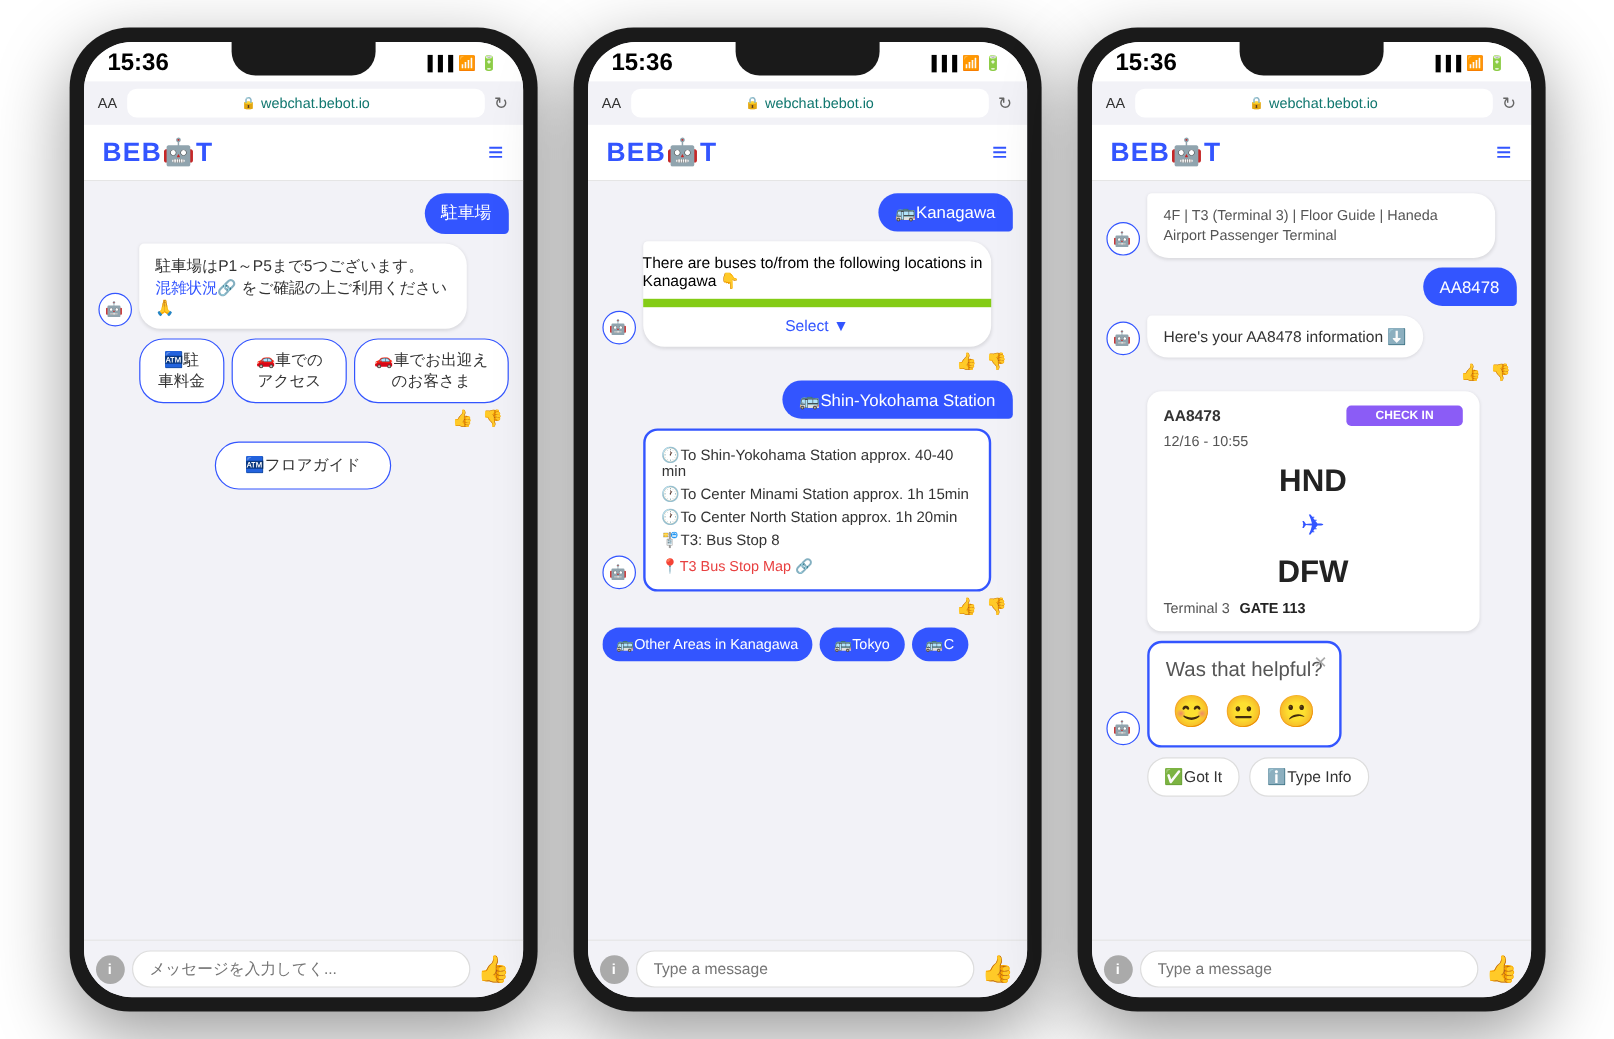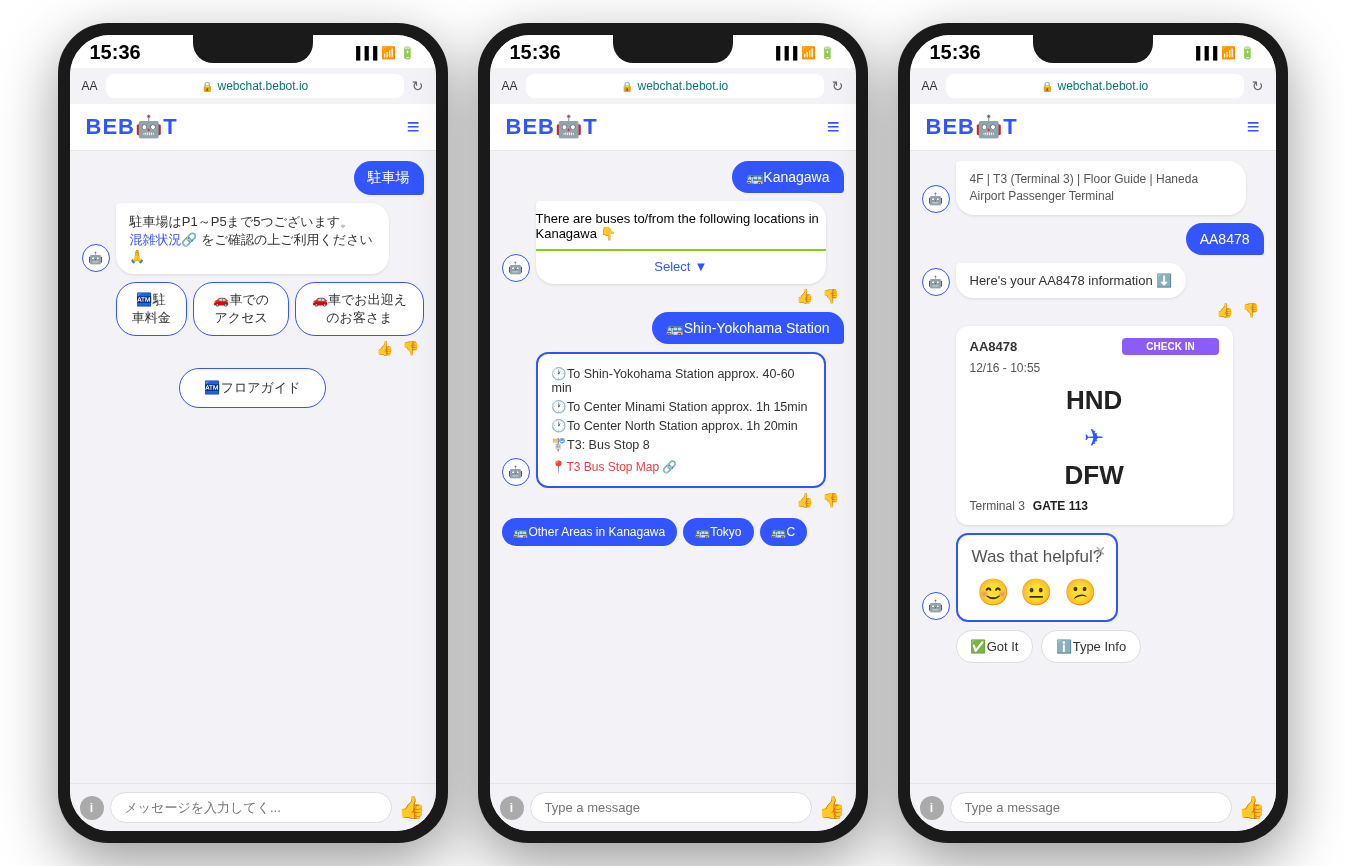--- a/index.html
+++ b/index.html
@@ -236,21 +236,21 @@
       max-width: 85%;
       box-shadow: 0 1px 3px rgba(0,0,0,0.1);
     }
     .select-dropdown {
       display: flex;
       align-items: flex-end;
       justify-content: center;
       gap: 4px;
       color: #3355ff;
       font-size: 13px;
-      border-top: 2px solid #84cc16;
+      border-top: 7px solid #84cc16;
       margin-top: 8px;
       padding-top: 8px;
       cursor: pointer;
     }
 
     .bus-info-bubble {
       background: white;
       border: 2px solid #3355ff;
       border-radius: 12px;
       padding: 12px 14px;
@@ -499,21 +499,21 @@
         <span class="feedback-icon">👎</span>
       </div>
 
       <div class="msg-row user">
         <div class="bubble-user">🚌Shin-Yokohama Station</div>
       </div>
 
       <div class="msg-row bot">
         <div class="bot-avatar">🤖</div>
         <div class="bus-info-bubble">
-          <div>🕐To Shin-Yokohama Station approx. 40-60 min</div>
+          <div>🕐To Shin-Yokohama Station approx. 40-40 min</div>
           <div style="margin-top:4px;">🕐To Center Minami Station approx. 1h 15min</div>
           <div style="margin-top:4px;">🕐To Center North Station approx. 1h 20min</div>
           <div style="margin-top:4px;">🚏T3: Bus Stop 8</div>
           <a class="map-link" href="#">📍T3 Bus Stop Map 🔗</a>
         </div>
       </div>
 
       <div class="feedback-row">
         <span class="feedback-icon">👍</span>
         <span class="feedback-icon">👎</span>

